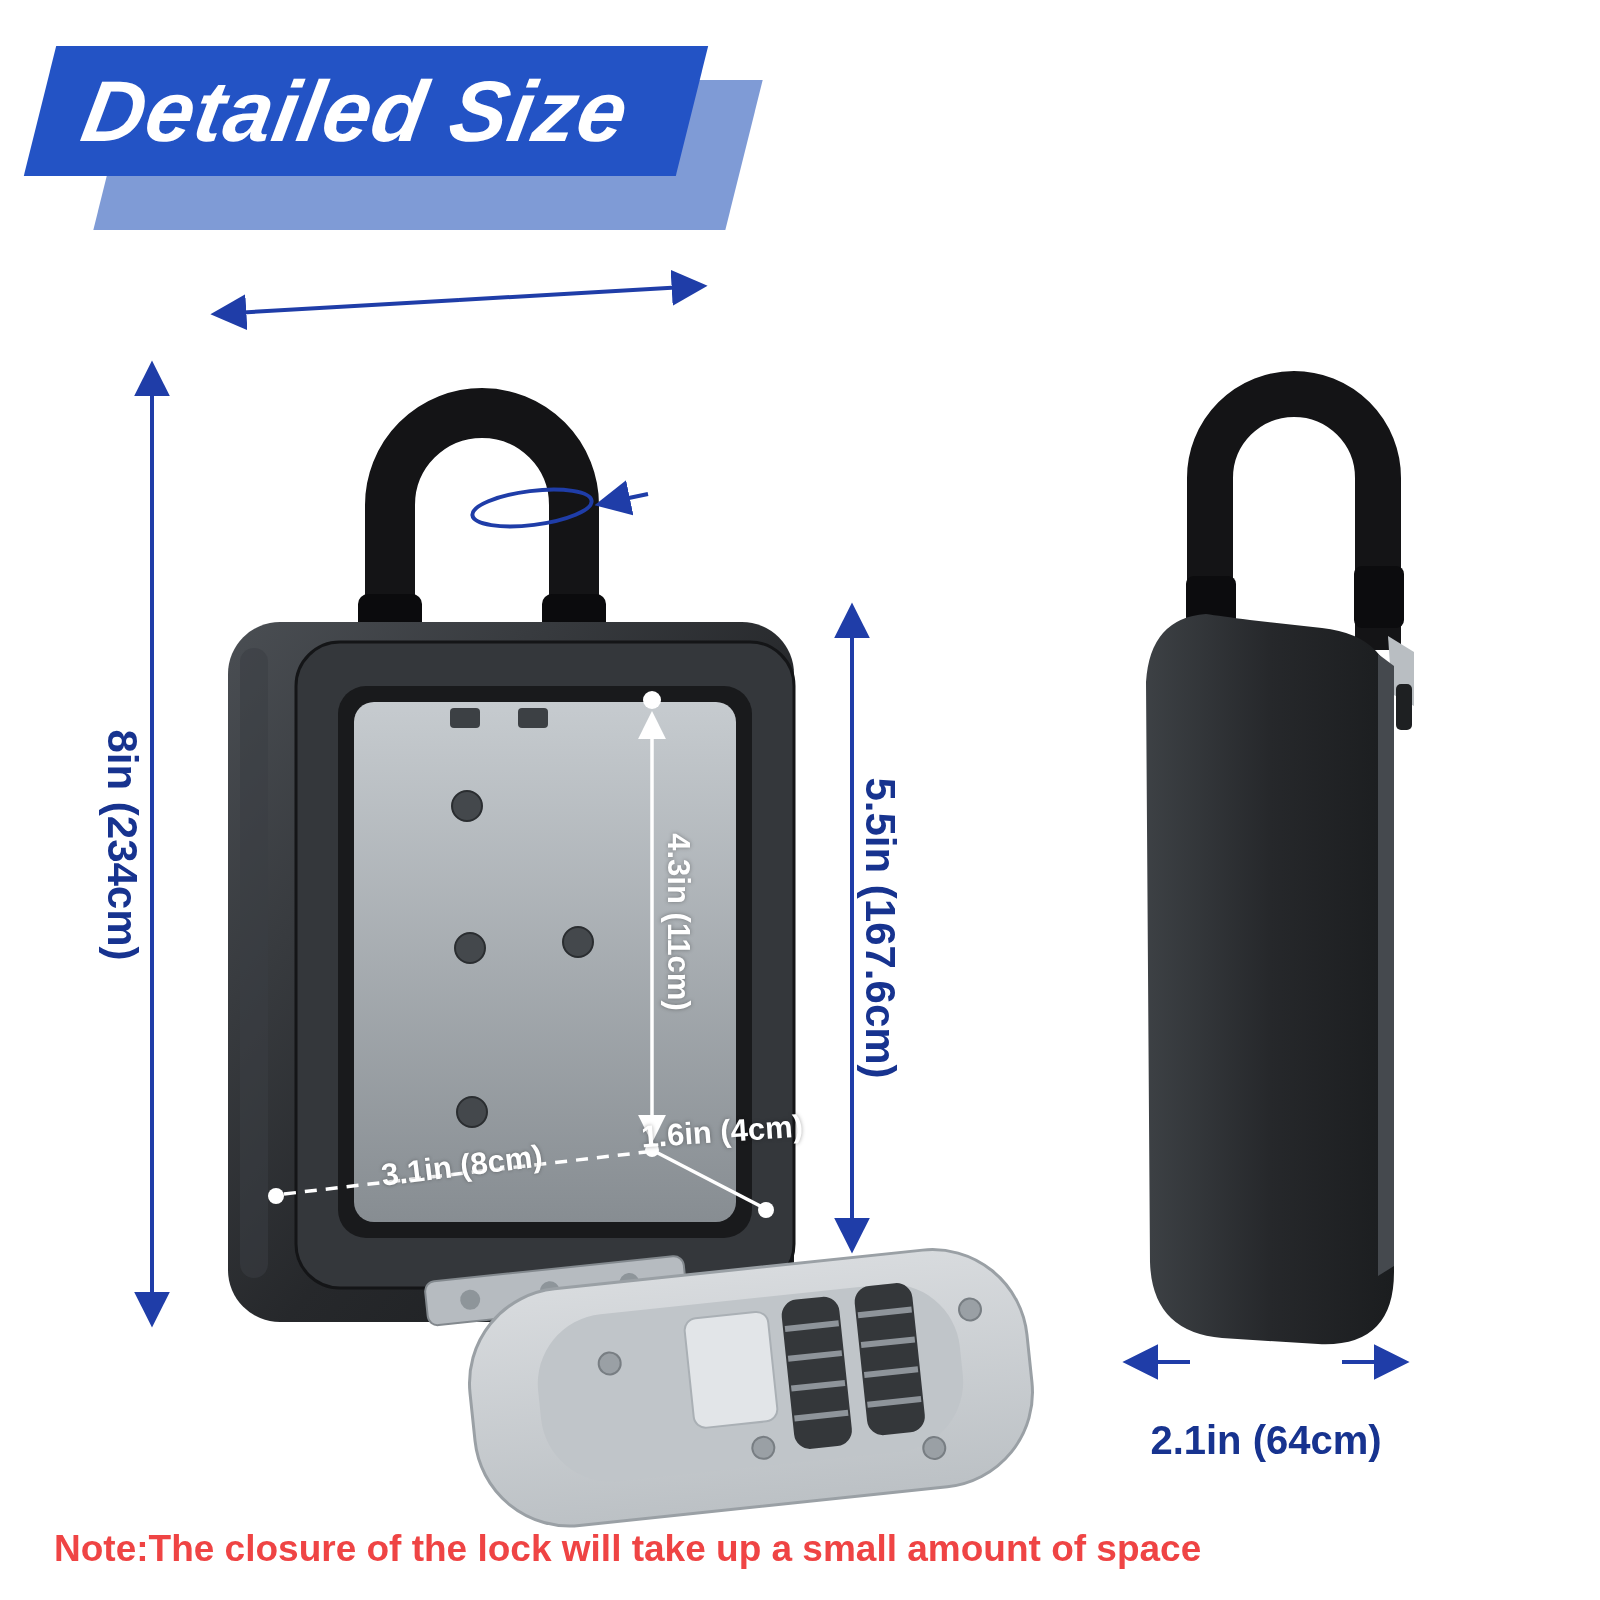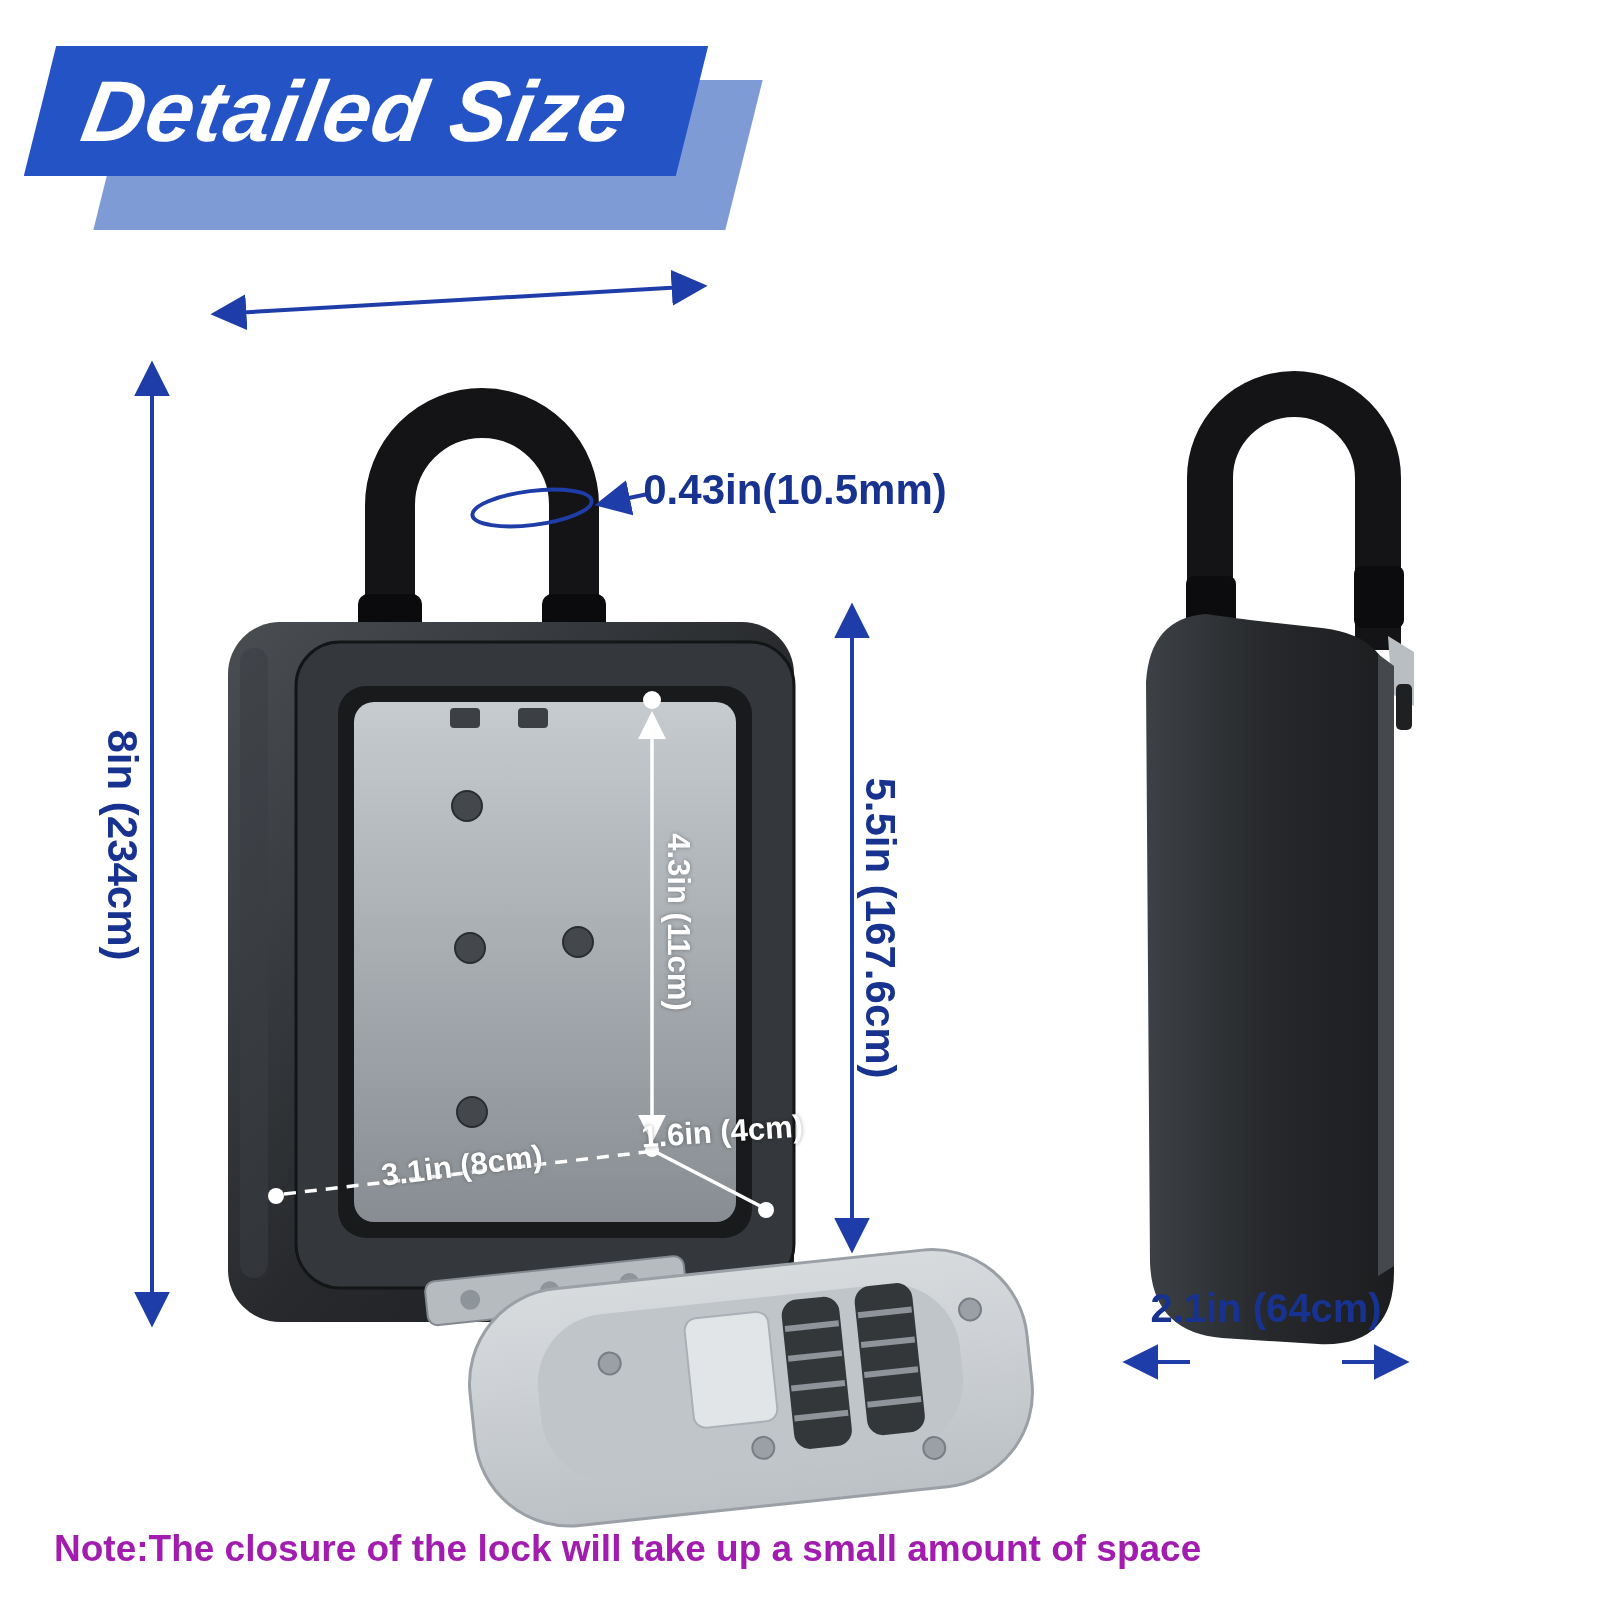--- a/index.html
+++ b/index.html
@@ -26,21 +26,21 @@
   .dim {
     position:absolute; color:#17338f; font-weight:bold; white-space:nowrap;
     font-size:42px; transform:translate(-50%,-50%);
   }
   .dim.rot { transform:translate(-50%,-50%) rotate(90deg); }
   .dim.white { color:#ffffff; font-size:31px; text-shadow:0 0 4px rgba(0,0,0,.35); }
   .dim.white.rot { transform:translate(-50%,-50%) rotate(90deg); }
   .dim.tilt-w { transform:translate(-50%,-50%) rotate(-7deg); }
   .dim.tilt-d { transform:translate(-50%,-50%) rotate(-4deg); }
   .note {
-    position:absolute; left:54px; top:1528px; color:#a21caf;
+    position:absolute; left:54px; top:1528px; color:#ef4444;
     font-weight:bold; font-size:37px; white-space:nowrap;
   }
   svg.scene { position:absolute; left:0; top:0; }
 </style>
 </head>
 <body>
 
 <div class="canvas">
 
   <div class="banner-shadow"></div>
@@ -179,29 +179,28 @@
         <line x1="1342" y1="1362" x2="1404" y2="1362" marker-end="url(#mB)"></line>
       </g>
       <g>
         <ellipse cx="532" cy="508" rx="60" ry="17" transform="rotate(-7 532 508)"></ellipse>
         <line x1="648" y1="494" x2="600" y2="504" marker-end="url(#mB)"></line>
       </g>
     </g>
   </svg>
 
 
-  <div class="dim" style="left:795px; top:490px;">0.43in(10.5mm)</div>
 
   <div class="dim rot" style="left:122px; top:845px;">8in (234cm)</div>
 
   <div class="dim rot" style="left:880px; top:928px;">5.5in (167.6cm)</div>
 
   <div class="dim white rot" style="left:678px; top:922px;">4.3in (11cm)</div>
 
   <div class="dim white tilt-w" style="left:462px; top:1166px;">3.1in (8cm)</div>
 
   <div class="dim white tilt-d" style="left:722px; top:1132px;">1.6in (4cm)</div>
 
-  <div class="dim" style="left:1266px; top:1308px; font-size:40px;">2.1in (64cm)</div>
+  <div class="dim" style="left:1266px; top:1440px; font-size:40px;">2.1in (64cm)</div>
 
   <div class="note">Note:The closure of the lock will take up a small amount of space</div>
 
 </div>
 
 </body></html>

